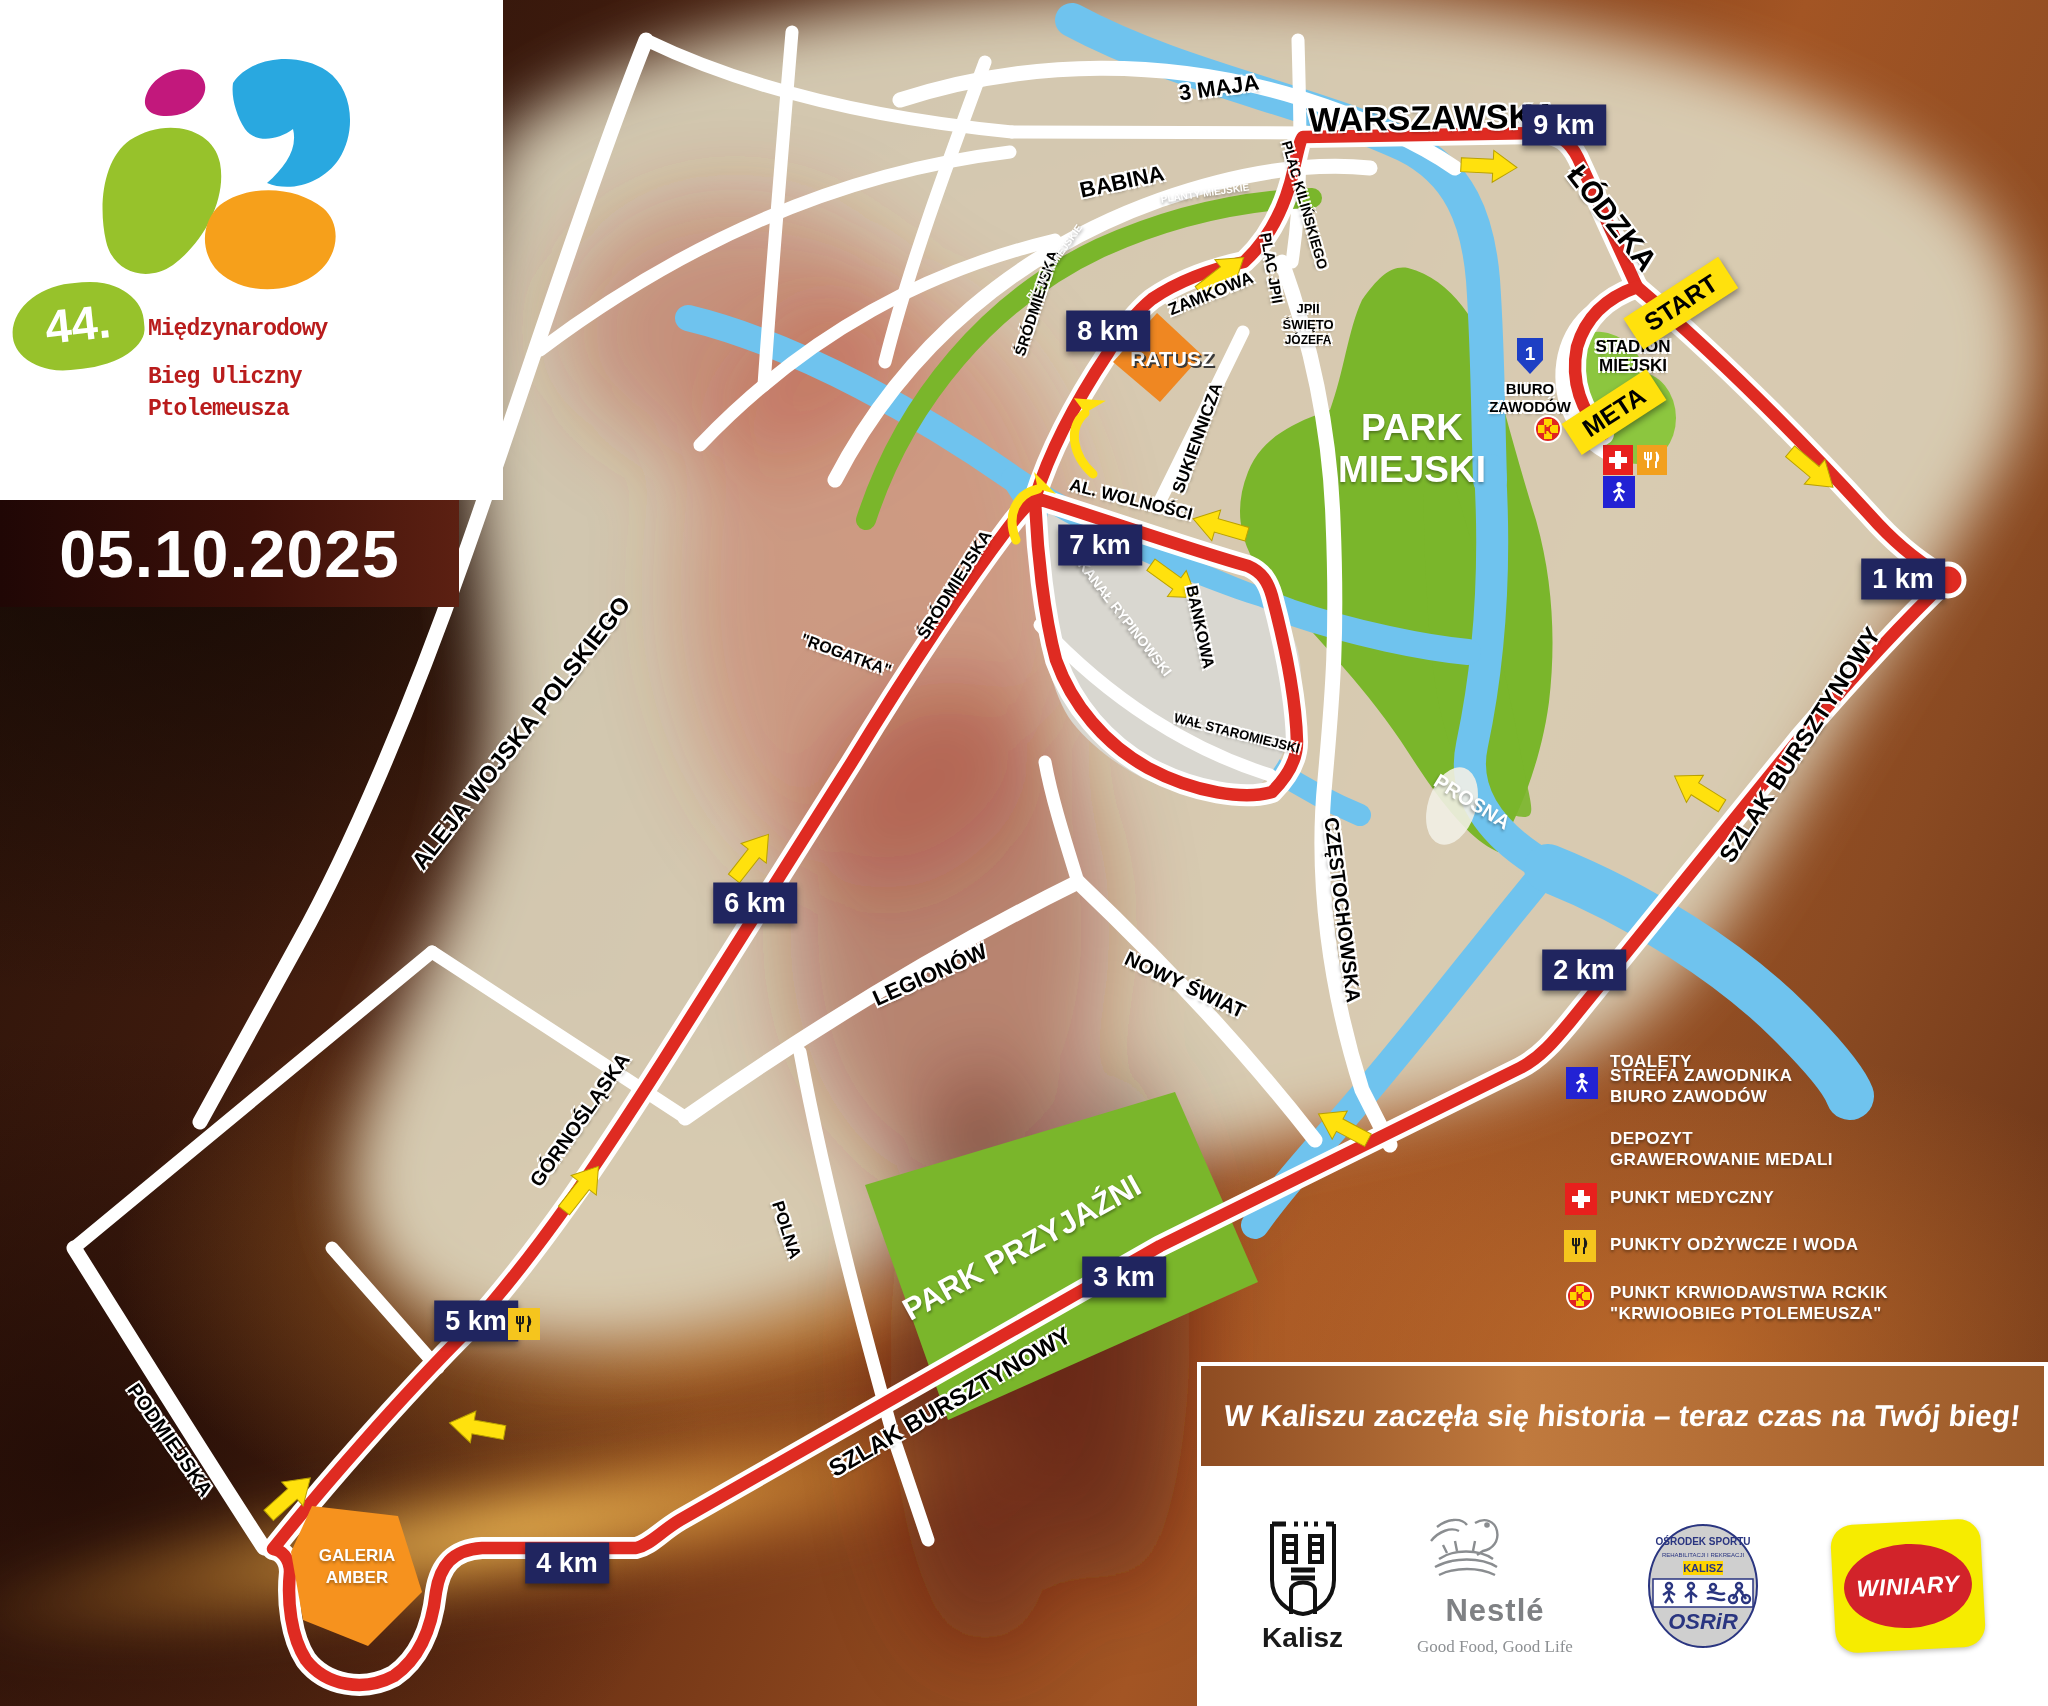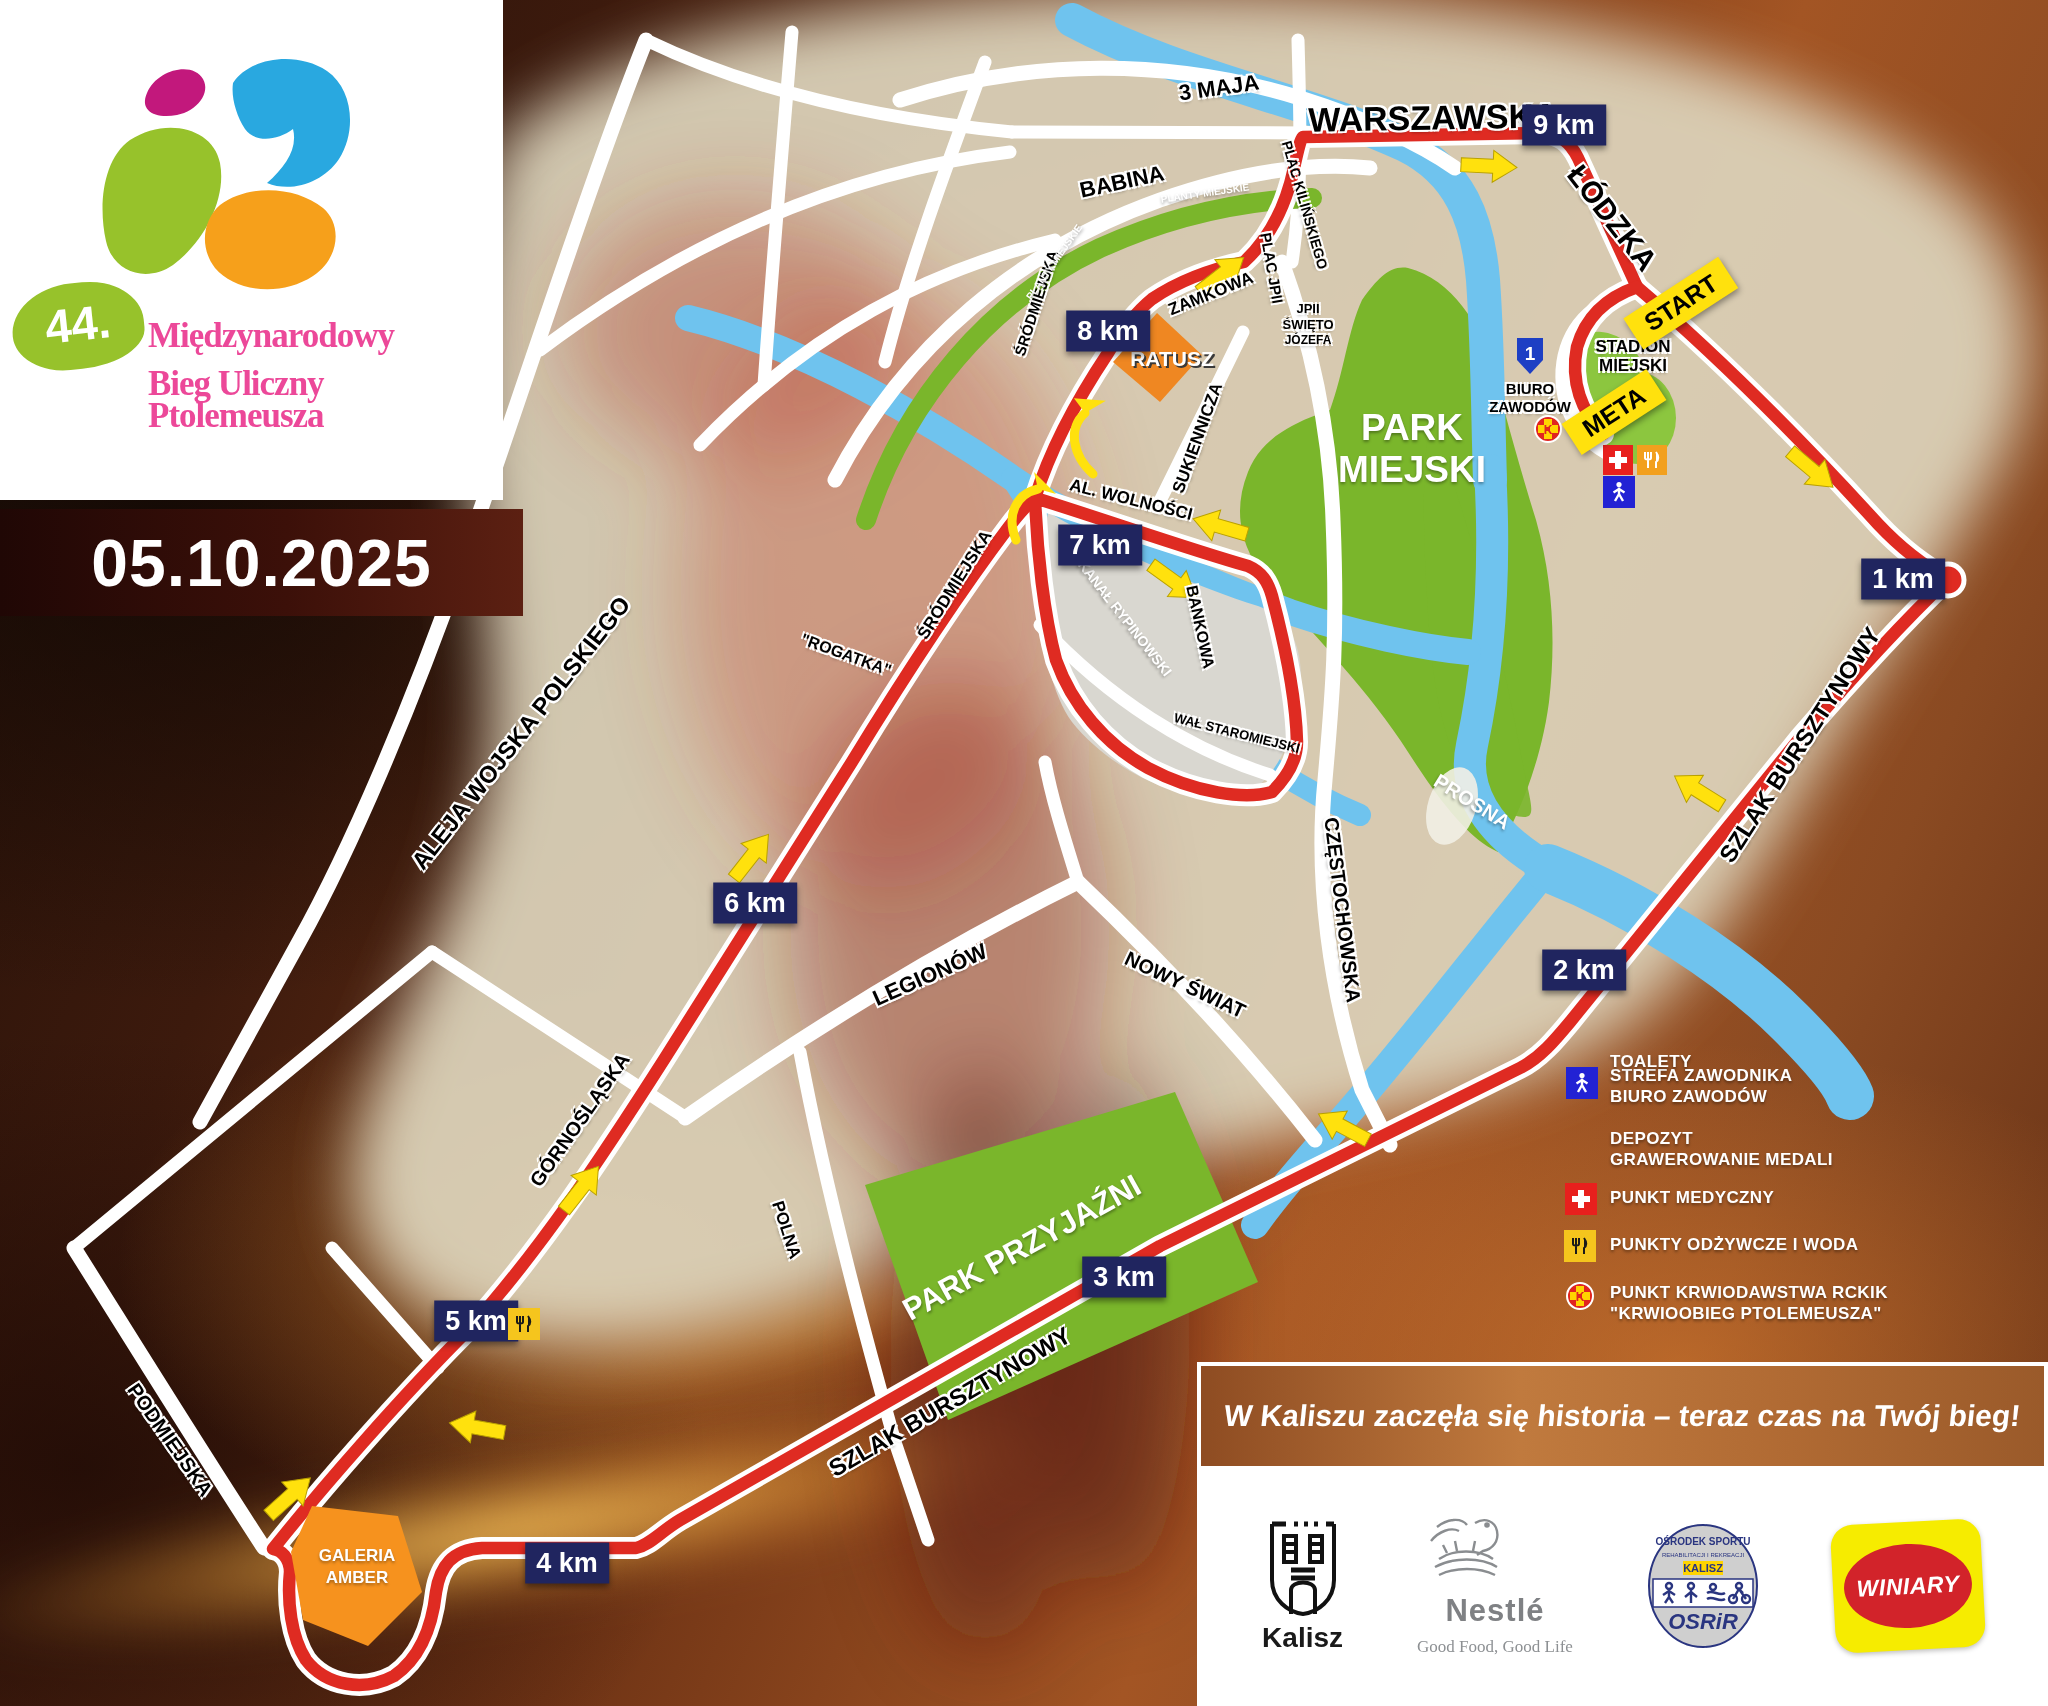--- a/index.html
+++ b/index.html
@@ -20,24 +20,24 @@
     filter:blur(22px);transform:rotate(-9deg);}
   #streak2{position:absolute;left:420px;top:1260px;width:900px;height:90px;
     background:radial-gradient(closest-side, rgba(244,186,92,.55), transparent);
     filter:blur(26px);transform:rotate(-14deg);}
   
   #panel{left:0;top:0;width:503px;height:500px;background:#fff;}
   #edition{left:12px;top:283px;width:132px;height:86px;background:#97c22b;
     border-radius:52% 48% 55% 45%/60% 55% 45% 50%;transform:rotate(-6deg);}
   #edition span{position:absolute;left:50%;top:50%;transform:translate(-50%,-54%);
     color:#fff;font-size:47px;font-weight:bold;}
-  .titleln{position:absolute;left:148px;color:#ec4899;font-size:35px;font-weight:bold;
-    font-family:Liberation Serif, serif;letter-spacing:-1px;white-space:nowrap;}
-  #dateband{left:0;top:500px;width:523px;height:107px;
-    background:linear-gradient(90deg,#200705 0%,#3c1009 55%,#5c2012 100%);margin-top:9px;}
+  .titleln{position:absolute;left:148px;color:#b91c1c;font-size:23px;font-weight:bold;
+    font-family:Liberation Mono, monospace;letter-spacing:-1px;white-space:nowrap;}
+  #dateband{left:0;top:500px;width:459px;height:107px;
+    background:linear-gradient(90deg,#200705 0%,#3c1009 55%,#5c2012 100%);}
   #dateband span{position:absolute;left:50%;top:50%;transform:translate(-50%,-50%);
     color:#fff;font-size:66px;font-weight:800;letter-spacing:1px;white-space:nowrap;}
   #site{left:36px;top:643px;width:430px;text-align:center;color:#f3ece7;
     font-size:31px;font-weight:300;letter-spacing:1px;}
   
   .st{position:absolute;transform-origin:center;white-space:nowrap;color:#000;font-weight:800;
       text-shadow:-2px -2px 0 #fff,2px -2px 0 #fff,-2px 2px 0 #fff,2px 2px 0 #fff,0 3px 3px rgba(0,0,0,.25);}
   .wt{position:absolute;transform-origin:center;white-space:nowrap;color:#fff;font-weight:800;
       text-shadow:0 2px 3px rgba(0,0,0,.35);}
   .km{position:absolute;transform:translate(-50%,-50%);background:#20255f;color:#fff;

